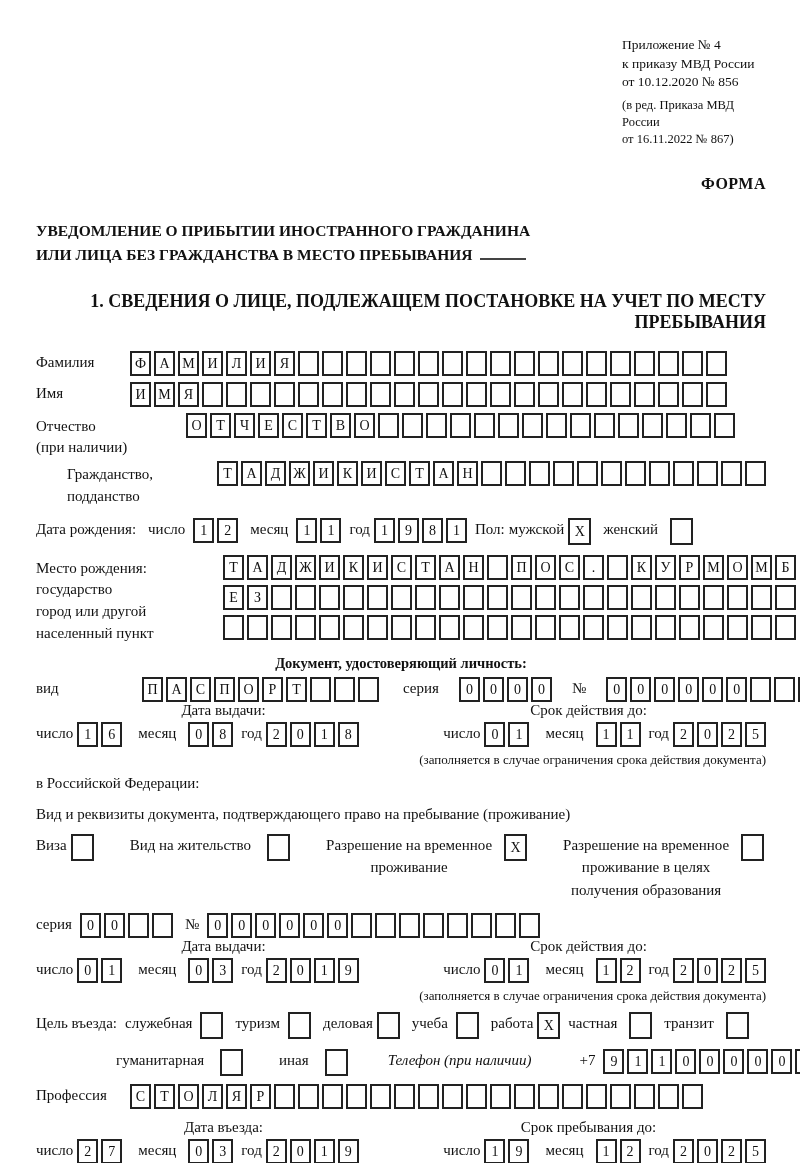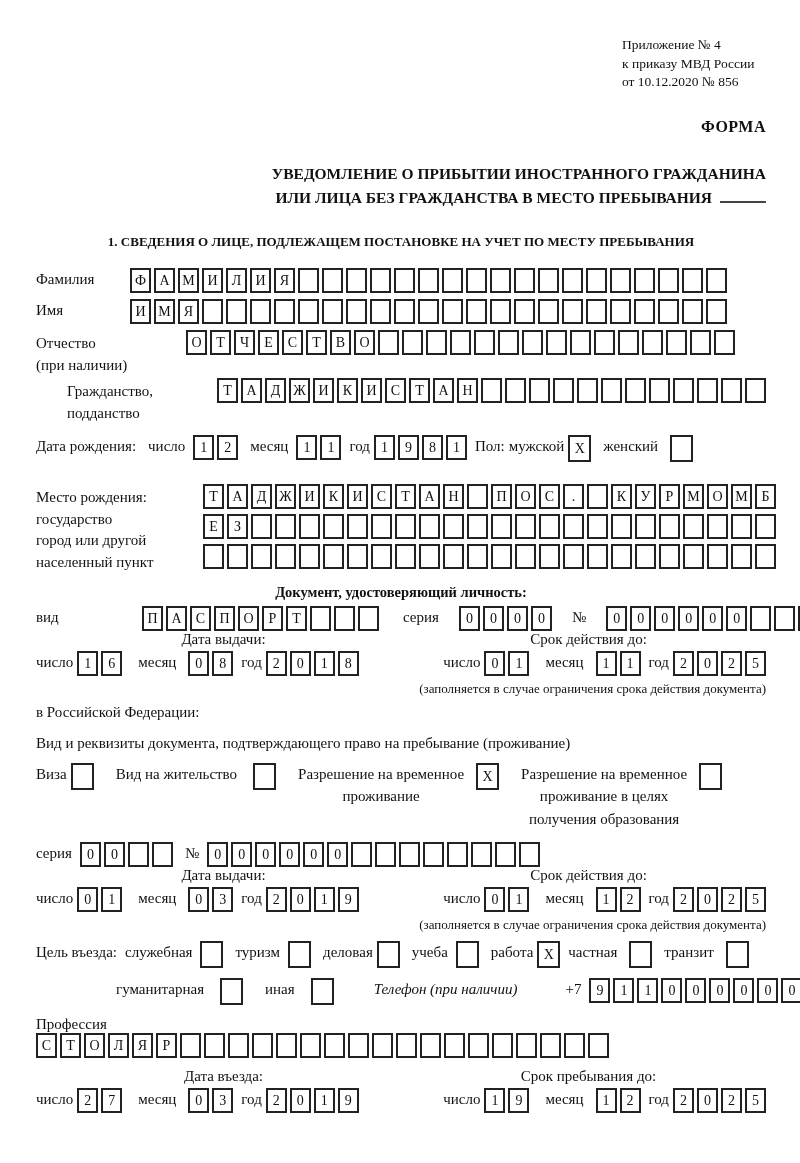--- a/index.html
+++ b/index.html
@@ -5,40 +5,40 @@
   html,body { margin:0; padding:0; background:#fff; }
   body { width:800px; min-height:1163px; font-family:"Liberation Serif", serif; color:#111; }
   .page { padding:36px 34px 20px 36px; box-sizing:border-box; width:800px; }
 
   
   .appendix { margin-left:586px; font-size:13.5px; line-height:1.38; }
   .edit-note { margin-left:586px; font-size:12.5px; line-height:1.38; margin-top:5px; }
   .forma { text-align:right; font-weight:bold; font-size:16px; margin-top:26px; letter-spacing:.5px; }
 
   
-  .title { text-align:right; font-weight:bold; font-size:15.5px; line-height:1.55; margin-top:26px; }
+  .title { text-align:left; font-weight:bold; font-size:15.5px; line-height:1.55; margin-top:26px; }
   .title-underline { display:inline-block; width:46px; border-bottom:2px solid #444; height:12px; margin-left:8px; }
-  .section-heading { text-align:center; font-weight:bold; font-size:13px; margin-top:24px; }
+  .section-heading { text-align:right; font-weight:bold; font-size:18px; margin-top:24px; }
 
   
   .frow { display:flex; align-items:flex-start; margin-top:6px; font-size:15px; }
   .lbl { flex:none; padding-top:3px; }
   .w94 { width:94px; } .w150 { width:150px; } .w167 { width:167px; }
   .stack { display:flex; flex-direction:column; gap:5px; }
   .multiline div { line-height:1.45; }
 
   
   .cells { display:inline-flex; gap:3px; flex:none; }
   .cell { width:17px; height:21px; border:2px solid #222; text-align:center;
           font-size:14px; line-height:21px; display:inline-block; background:#fff; }
   .cb .cell { width:19px; height:23px; line-height:23px; }
 
   .inlbl { padding-top:3px; flex:none; }
   .gap4 { margin-left:4px; } .gap8 { margin-left:8px; } .gap12 { margin-left:12px; }
-  .gap16 { margin-left:16px; } .gap22 { margin-left:22px; }
+  .gap16 { margin-left:16px; } .gap22 { margin-left:36px; }
 
   
   .dates-head { display:flex; font-size:15px; }
   .dates-head .left { width:375px; text-align:center; }
   .dates-head .right { flex:1; text-align:center; }
   .dates-row { display:flex; font-size:15px; margin-top:3px; }
   .dates-row .left { width:375px; display:flex; }
   .dates-row .right { flex:1; display:flex; }
   .dgroup { display:flex; }
   .note-right { text-align:right; font-size:13px; margin-top:5px; }
@@ -52,20 +52,24 @@
 </style>
 </head>
 <body>
 
 <div class="page">
 
   <div class="appendix">
     <div>Приложение № 4</div>
     <div>к приказу МВД России</div>
     <div>от 10.12.2020 № 856</div>
+  </div>
+  <div class="edit-note">
+    <div>(в ред. Приказа МВД России</div>
+    <div>от 16.11.2022 № 867)</div>
   </div>
   <div class="forma">ФОРМА</div>
 
   <div class="title">
     <div>УВЕДОМЛЕНИЕ О ПРИБЫТИИ ИНОСТРАННОГО ГРАЖДАНИНА</div>
     <div><span>ИЛИ ЛИЦА БЕЗ ГРАЖДАНСТВА В МЕСТО ПРЕБЫВАНИЯ</span><span class="title-underline"></span></div>
   </div>
 
   <div class="section-heading">1. СВЕДЕНИЯ О ЛИЦЕ, ПОДЛЕЖАЩЕМ ПОСТАНОВКЕ НА УЧЕТ ПО МЕСТУ ПРЕБЫВАНИЯ</div>
 
@@ -218,21 +222,21 @@
     <div class="inlbl gap4">мужской</div>
     <div class="cells cb gap4">
         <span class="cell">X</span>
       </div>
     <div class="inlbl gap12">женский</div>
     <div class="cells cb gap12">
         <span class="cell"></span>
       </div>
   </div>
 
-  <div class="frow" style="margin-top:22px;">
+  <div class="frow" style="margin-top:10px;gap:20px;">
     <div class="lbl w167 multiline">
       <div>Место рождения:</div>
       <div>государство</div>
       <div>город или другой</div>
       <div>населенный пункт</div>
     </div>
     <div class="stack">
       <div class="cells">
           <span class="cell">Т</span>
           <span class="cell">А</span>
@@ -583,21 +587,21 @@
         <span class="cell">1</span>
         <span class="cell">0</span>
         <span class="cell">0</span>
         <span class="cell">0</span>
         <span class="cell">0</span>
         <span class="cell">0</span>
         <span class="cell">0</span>
       </div>
   </div>
 
-  <div class="frow" style="margin-top:8px;flex-direction:column;">
+  <div class="frow" style="margin-top:8px;">
     <div class="lbl w94">Профессия</div>
     <div class="cells">
         <span class="cell">С</span>
         <span class="cell">Т</span>
         <span class="cell">О</span>
         <span class="cell">Л</span>
         <span class="cell">Я</span>
         <span class="cell">Р</span>
         <span class="cell"></span>
         <span class="cell"></span>

